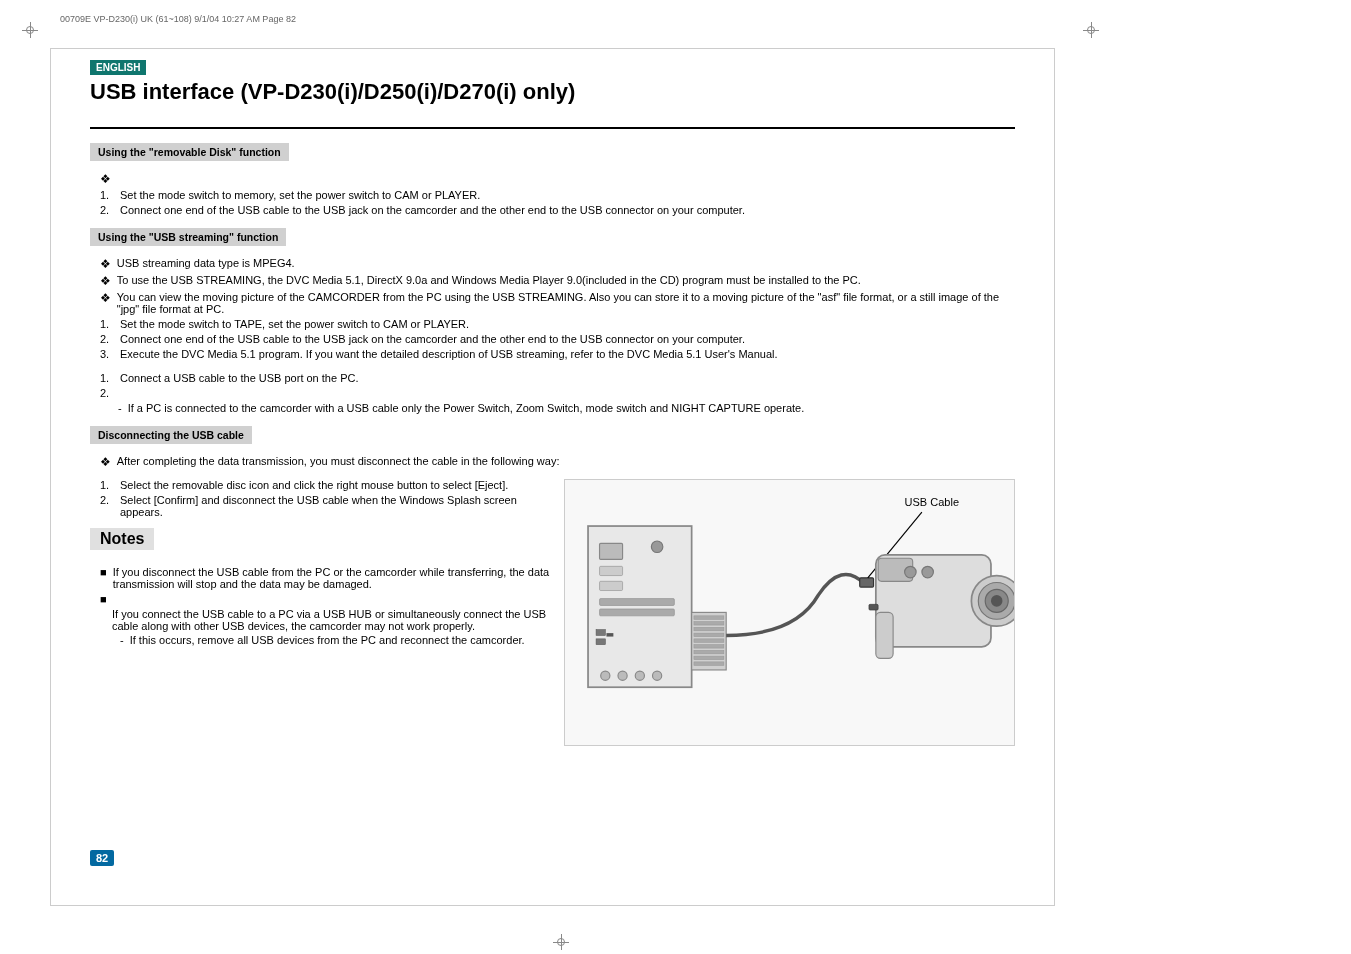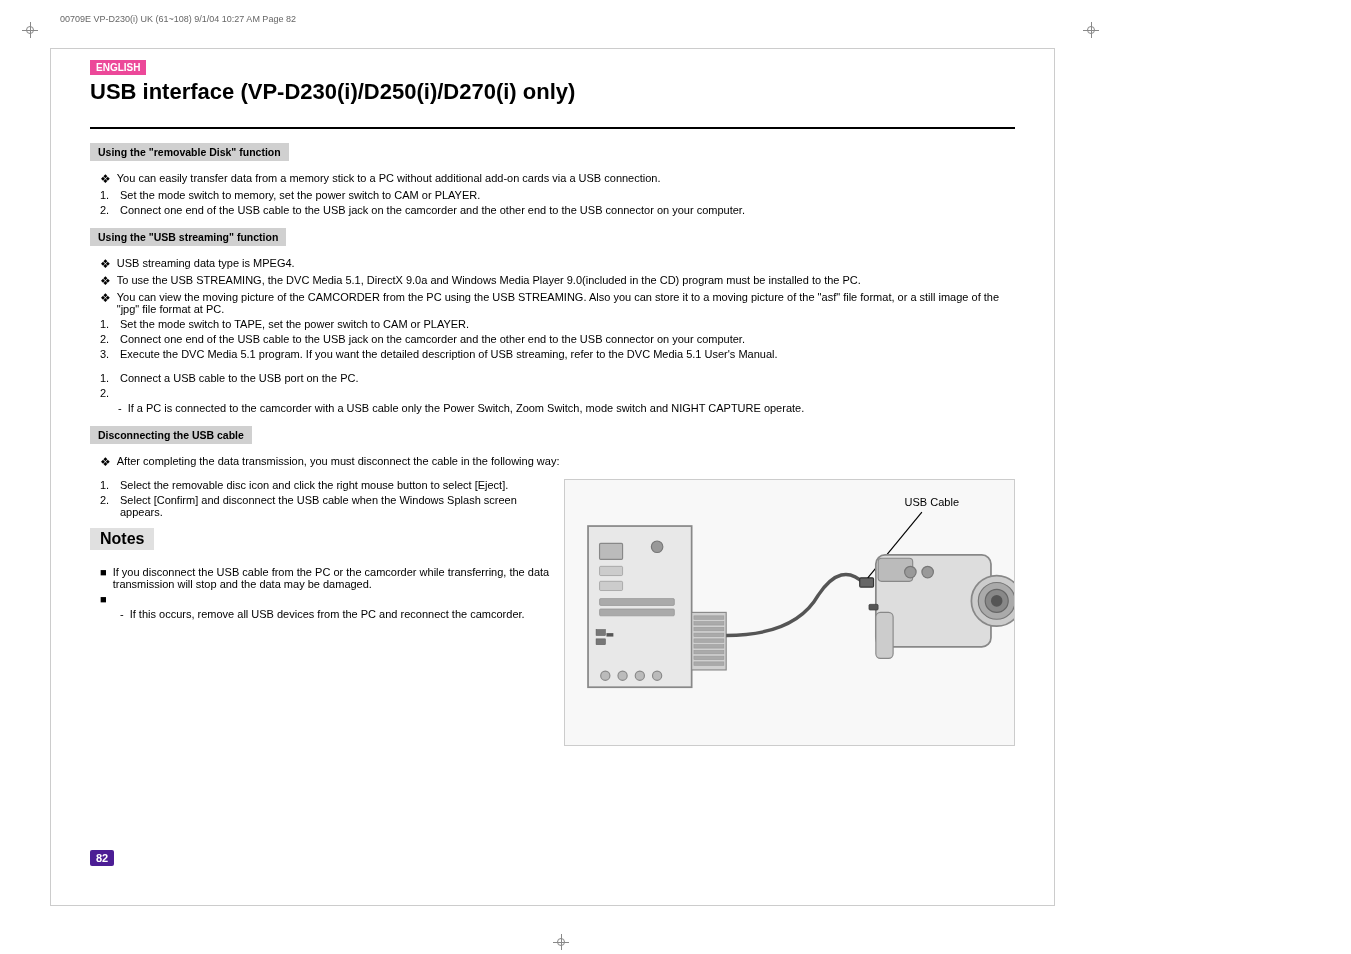--- a/index.html
+++ b/index.html
@@ -38,21 +38,21 @@
       position: absolute;
       top: 60px;
       left: 90px;
       right: 90px;
       bottom: 60px;
     }
 
     
     .english-badge {
       display: inline-block;
-      background: #ec4899;
+      background: #0f766e;
       color: #fff;
       font-size: 10px;
       font-weight: bold;
       padding: 2px 6px;
       margin-bottom: 4px;
     }
 
     
     .main-title {
       font-size: 22px;
@@ -154,21 +154,21 @@
       font-size: 16px;
       padding: 2px 10px;
       margin-bottom: 8px;
     }
 
     
     .page-number {
       position: absolute;
       bottom: 28px;
       left: 0;
-      background: #4c1d95;
+      background: #0369a1;
       color: #fff;
       font-weight: bold;
       font-size: 11px;
       padding: 2px 6px;
       border-radius: 2px;
     }
 
     
     .reg-cross {
       position: absolute;
@@ -282,21 +282,20 @@
     </div>
 
     <div class="main-title">USB interface (VP-D230(i)/D250(i)/D270(i) only)</div>
 
     <div class="content-section">
       <div class="section-title-block">
         <span class="section-heading">Using the "removable Disk" function</span>
       </div>
       <div class="bullet-item">
         <span class="bullet-cross">❖</span>
-        <span>You can easily transfer data from a memory stick to a PC without additional add-on cards via a USB connection.</span>
       </div>
       <div class="numbered-item">
         <span class="num">1.</span>
         <span>Set the mode switch to memory, set the power switch to CAM or PLAYER.</span>
       </div>
       <div class="numbered-item">
         <span class="num">2.</span>
         <span>Connect one end of the USB cable to the USB jack on the camcorder and the other end to the USB connector on your computer.</span>
       </div>
     </div>
@@ -369,20 +368,23 @@
             <span class="notes-box">Notes</span>
           </div>
 
           <div class="bullet-item">
             <span class="bullet">■</span>
             <span>If you disconnect the USB cable from the PC or the camcorder while transferring, the data transmission will stop and the data may be damaged.</span>
           </div>
           <div class="bullet-item">
             <span class="bullet">■</span>
             <span></span>
+          </div>
+          <div style="padding-left: 22px; margin-bottom: 2px;">
+            <span>If you connect the USB cable to a PC via a USB HUB or simultaneously connect the USB cable along with other USB devices, the camcorder may not work properly.</span>
           </div>
           <div style="padding-left: 30px; margin-bottom: 2px; display: flex;">
             <span style="margin-right: 6px; flex-shrink:0;">-</span>
             <span>If this occurs, remove all USB devices from the PC and reconnect the camcorder.</span>
           </div>
         </div>
 
         <div class="right-col">
 
           <div style="position:absolute; top: 16px; right: 55px; font-weight:normal; font-size:11px;">USB Cable</div>

